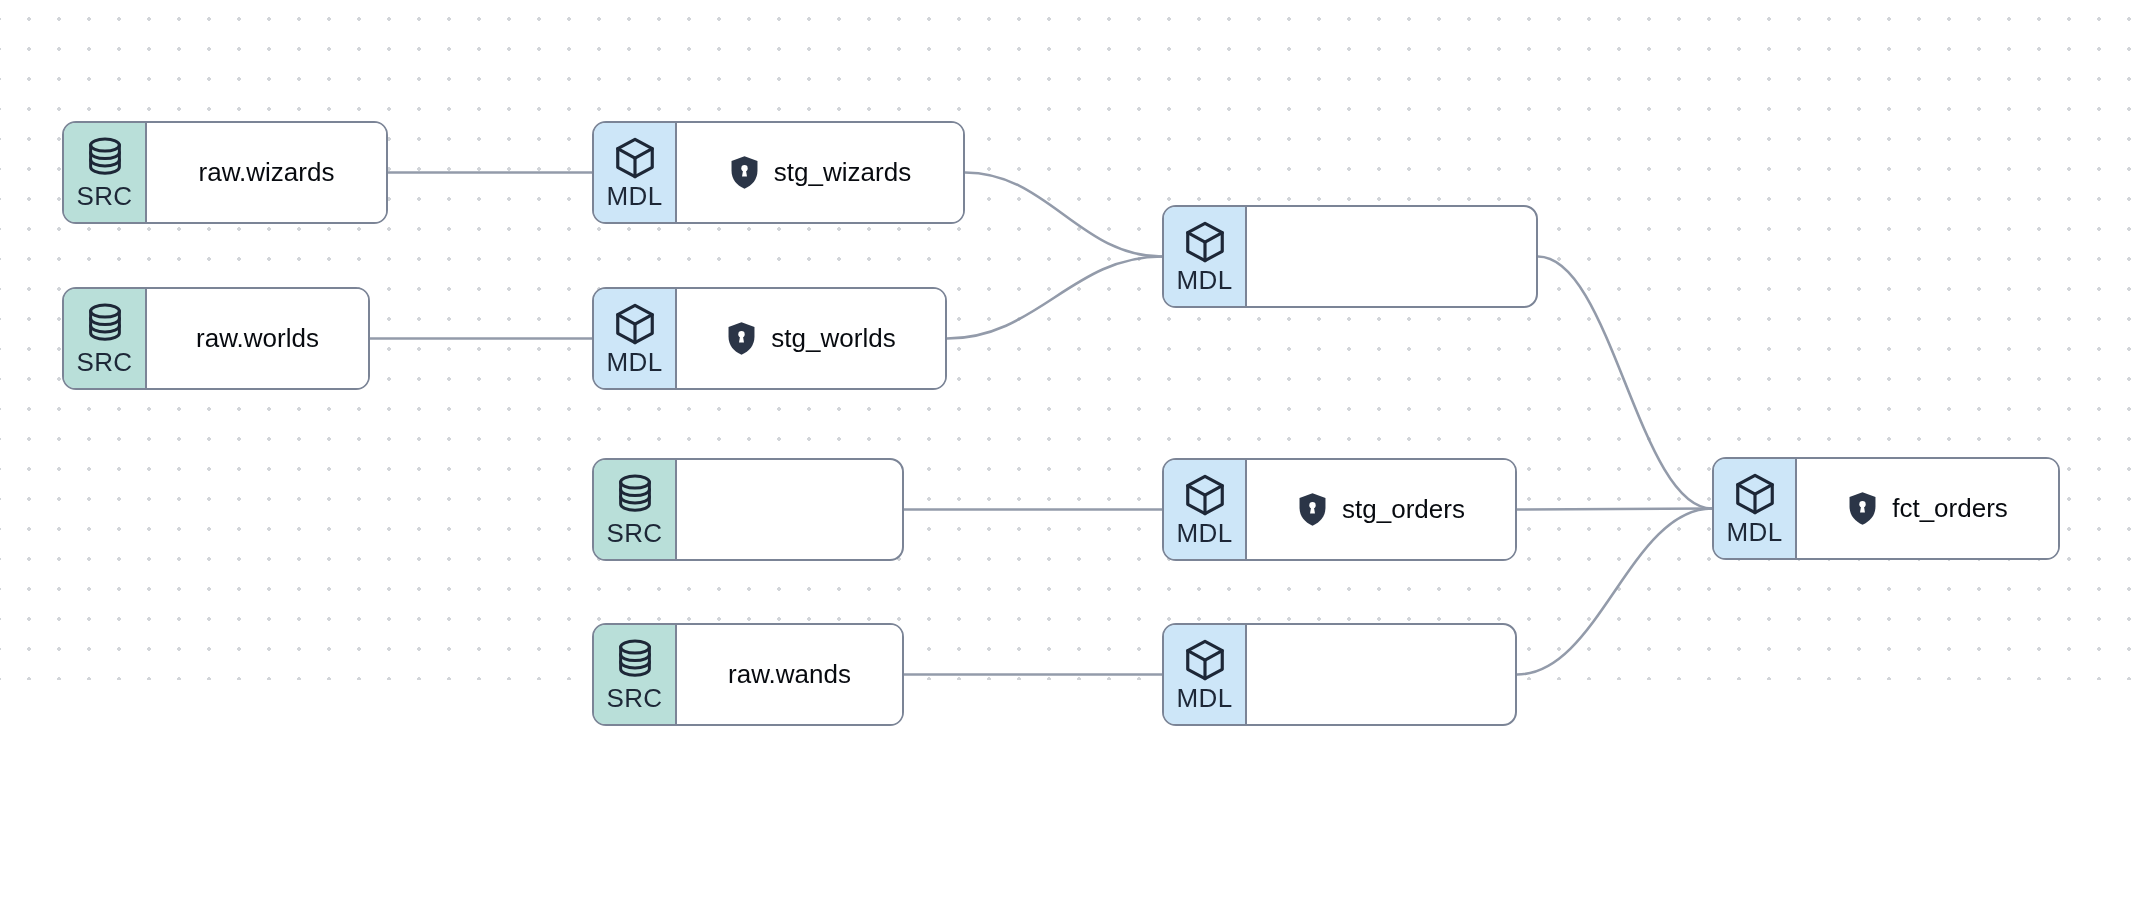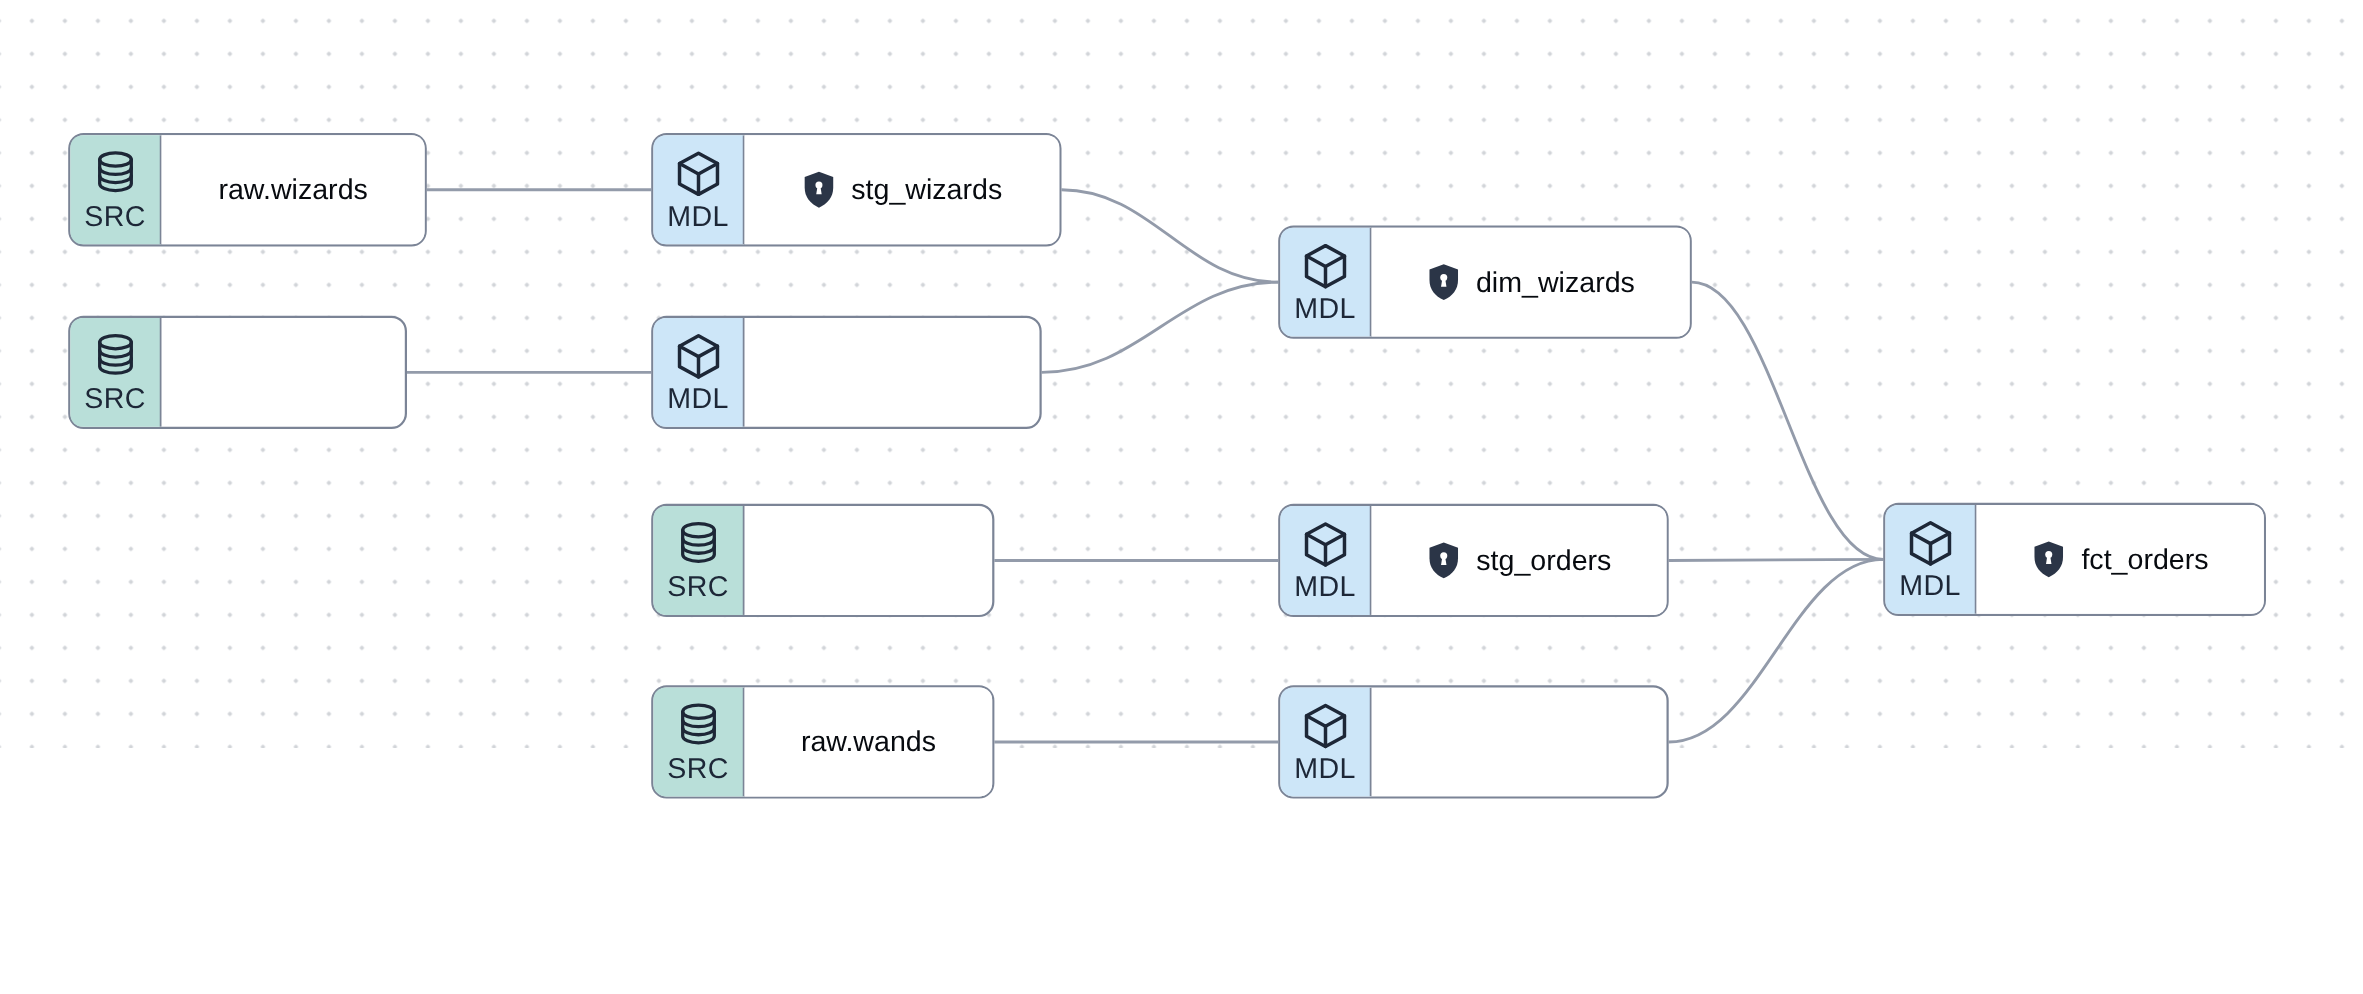--- a/index.html
+++ b/index.html
@@ -108,20 +108,24 @@
     <div class="badge">
       <svg class="icon-kind icon-db" width="46" height="46" viewBox="0 0 48 48" fill="none" stroke="#1d2737" stroke-width="3.1" stroke-linecap="round" stroke-linejoin="round">
         <ellipse cx="24" cy="10.5" rx="15" ry="6.3"></ellipse>
         <path d="M9 10.5 v23 c0 3.5 6.7 6.4 15 6.4 s15 -2.9 15 -6.4 v-23"></path>
         <path d="M9 18.2 c0 3.5 6.7 6.4 15 6.4 s15 -2.9 15 -6.4"></path>
         <path d="M9 25.9 c0 3.5 6.7 6.4 15 6.4 s15 -2.9 15 -6.4"></path>
       </svg>
 
       <span class="badge-label">SRC</span>
     </div>
+    <div class="node-body">
+
+      <span class="node-title">raw.worlds</span>
+    </div>
   </div>
       <div class="node kind-MDL" style="left: 592px; top: 121px; width: 373px;">
     <div class="badge">
 
       <svg class="icon-kind icon-cube" width="48" height="46" viewBox="0 0 48 48" fill="none" stroke="#1d2737" stroke-width="3.3" stroke-linecap="round" stroke-linejoin="round">
         <path d="M24 4.5 L42 14.3 V33.7 L24 43.5 L6 33.7 V14.3 Z"></path>
         <path d="M6 14.3 L24 24.2 L42 14.3"></path>
         <path d="M24 24.2 V43.5"></path>
       </svg>
       <span class="badge-label">MDL</span>
@@ -140,41 +144,41 @@
       <div class="node kind-MDL" style="left: 592px; top: 287px; width: 355px;">
     <div class="badge">
 
       <svg class="icon-kind icon-cube" width="48" height="46" viewBox="0 0 48 48" fill="none" stroke="#1d2737" stroke-width="3.3" stroke-linecap="round" stroke-linejoin="round">
         <path d="M24 4.5 L42 14.3 V33.7 L24 43.5 L6 33.7 V14.3 Z"></path>
         <path d="M6 14.3 L24 24.2 L42 14.3"></path>
         <path d="M24 24.2 V43.5"></path>
       </svg>
       <span class="badge-label">MDL</span>
     </div>
+    <div class="node-body">
+      <span class="shield-wrap">
+        <svg width="31" height="35" viewBox="0 0 30 34" xmlns="http://www.w3.org/2000/svg">
+          <path d="M15 1.2 L27.6 5.8 V15 C27.6 23.6 22.6 29.3 15 32.8 C7.4 29.3 2.4 23.6 2.4 15 V5.8 Z" fill="#2b3547"></path>
+          <circle cx="15" cy="12.8" r="3.1" fill="#ffffff"></circle>
+          <path d="M13.6 14.8 L12.6 21 H17.4 L16.4 14.8 Z" fill="#ffffff"></path>
+        </svg>
+      </span>
+      <span class="node-title">stg_worlds</span>
+    </div>
   </div>
       <div class="node kind-MDL" style="left: 1162px; top: 205px; width: 376px;">
     <div class="badge">
 
       <svg class="icon-kind icon-cube" width="48" height="46" viewBox="0 0 48 48" fill="none" stroke="#1d2737" stroke-width="3.3" stroke-linecap="round" stroke-linejoin="round">
         <path d="M24 4.5 L42 14.3 V33.7 L24 43.5 L6 33.7 V14.3 Z"></path>
         <path d="M6 14.3 L24 24.2 L42 14.3"></path>
         <path d="M24 24.2 V43.5"></path>
       </svg>
       <span class="badge-label">MDL</span>
     </div>
-    <div class="node-body">
-      <span class="shield-wrap">
-        <svg width="31" height="35" viewBox="0 0 30 34" xmlns="http://www.w3.org/2000/svg">
-          <path d="M15 1.2 L27.6 5.8 V15 C27.6 23.6 22.6 29.3 15 32.8 C7.4 29.3 2.4 23.6 2.4 15 V5.8 Z" fill="#2b3547"></path>
-          <circle cx="15" cy="12.8" r="3.1" fill="#ffffff"></circle>
-          <path d="M13.6 14.8 L12.6 21 H17.4 L16.4 14.8 Z" fill="#ffffff"></path>
-        </svg>
-      </span>
-      <span class="node-title">dim_wizards</span>
-    </div>
   </div>
       <div class="node kind-SRC" style="left: 592px; top: 458px; width: 312px;">
     <div class="badge">
       <svg class="icon-kind icon-db" width="46" height="46" viewBox="0 0 48 48" fill="none" stroke="#1d2737" stroke-width="3.1" stroke-linecap="round" stroke-linejoin="round">
         <ellipse cx="24" cy="10.5" rx="15" ry="6.3"></ellipse>
         <path d="M9 10.5 v23 c0 3.5 6.7 6.4 15 6.4 s15 -2.9 15 -6.4 v-23"></path>
         <path d="M9 18.2 c0 3.5 6.7 6.4 15 6.4 s15 -2.9 15 -6.4"></path>
         <path d="M9 25.9 c0 3.5 6.7 6.4 15 6.4 s15 -2.9 15 -6.4"></path>
       </svg>
 

